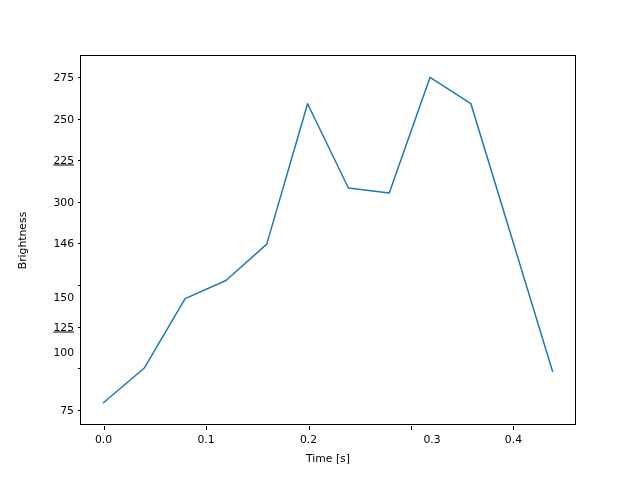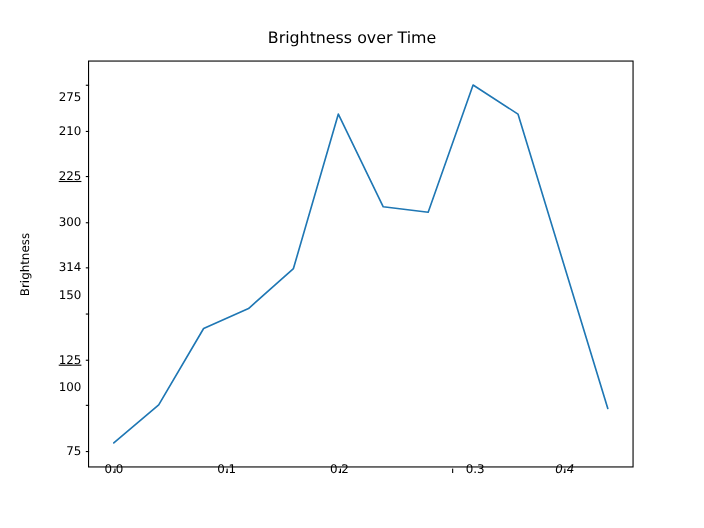--- a/index.html
+++ b/index.html
@@ -40,21 +40,21 @@
   .tick-mark{position:absolute;background:#000000;}
   .xtick-mark{width:1px;height:3.5px;top:370px;}
   .ytick-mark{height:1px;width:3.5px;left:-3.5px;}
 
   .tick-label{
     position:absolute;
     font-size:10.8px;
     color:#000000;
     white-space:nowrap;
   }
-  .xtick-label{top:364px;transform:translateX(-50%);text-align:left;}
+  .xtick-label{top:377px;transform:translateX(-50%);text-align:left;}
   .ytick-label{left:-7px;transform:translate(-100%,-50%);text-align:right;}
 
   
   #xlabel{
     position:absolute;
     left:80px;width:496px;
     top:452px;
     text-align:center;
     font-size:10.8px;
     color:#000000;
@@ -73,53 +73,53 @@
   #ylabel span{
     transform:rotate(-90deg);
     display:inline-block;
   }
 </style>
 </head>
 <body>
 
 <div id="figure">
 
-  <div id="chart-title">Brightness over Time</div>
 
   <div id="plot-area">
     <svg id="plot-svg" viewBox="0 0 496 370" preserveAspectRatio="none">
       <polyline id="data-line" fill="none" stroke="#1f77b4" stroke-width="1.5" stroke-linejoin="round" stroke-linecap="round" points="22.55,348.58 63.54,313.70 104.53,243.95 145.52,225.69 186.51,189.15 227.50,47.99 268.50,132.69 309.49,137.67 350.48,21.42 391.47,47.99 473.45,317.02"></polyline>
     </svg>
   <div class="tick-mark xtick-mark" style="left: 22.5455px;"></div>
       <div class="tick-label xtick-label" style="left: 22.5455px;">0.0</div>
       <div class="tick-mark xtick-mark" style="left: 125.025px;"></div>
       <div class="tick-label xtick-label" style="left: 125.025px;">0.1</div>
       <div class="tick-mark xtick-mark" style="left: 227.504px;"></div>
       <div class="tick-label xtick-label" style="left: 227.504px;">0.2</div>
       <div class="tick-mark xtick-mark" style="left: 329.983px;"></div>
       <div class="tick-label xtick-label" style="left: 329.983px; margin-left: 21px;">0.3</div>
       <div class="tick-mark xtick-mark" style="left: 432.463px;"></div>
-      <div class="tick-label xtick-label" style="left: 432.463px; font-style: italic;">0.4</div>
+      <div class="tick-label xtick-label" style="left: 432.463px;">0.4</div>
       <div class="tick-mark ytick-mark" style="top: 353.559px;"></div>
       <div class="tick-label ytick-label" style="top: 353.559px;">75</div>
       <div class="tick-mark ytick-mark" style="top: 312.042px;"></div>
       <div class="tick-label ytick-label" style="top: 296px;">100</div>
       <div class="tick-mark ytick-mark" style="top: 270.525px;"></div>
       <div class="tick-label ytick-label" style="top: 270.525px; text-decoration: underline;">125</div>
       <div class="tick-mark ytick-mark" style="top: 229.008px;"></div>
-      <div class="tick-label ytick-label" style="top: 212px;">150</div>
+      <div class="tick-label ytick-label" style="top: 241px;">150</div>
       <div class="tick-mark ytick-mark" style="top: 187.491px;"></div>
-      <div class="tick-label ytick-label" style="top: 187.491px;">314</div>
+      <div class="tick-label ytick-label" style="top: 187.491px;">146</div>
       <div class="tick-mark ytick-mark" style="top: 145.974px;"></div>
       <div class="tick-label ytick-label" style="top: 145.974px;">300</div>
       <div class="tick-mark ytick-mark" style="top: 104.457px;"></div>
       <div class="tick-label ytick-label" style="top: 104.457px; text-decoration: underline;">225</div>
       <div class="tick-mark ytick-mark" style="top: 62.9399px;"></div>
-      <div class="tick-label ytick-label" style="top: 62.9399px;">210</div>
+      <div class="tick-label ytick-label" style="top: 62.9399px;">250</div>
       <div class="tick-mark ytick-mark" style="top: 21.4228px;"></div>
-      <div class="tick-label ytick-label" style="top: 21.4228px; margin-top: 11px;">275</div>
+      <div class="tick-label ytick-label" style="top: 21.4228px;">275</div>
     </div>
 
+  <div id="xlabel">Time [s]</div>
   <div id="ylabel">
       <span>Brightness</span>
     </div>
 
 </div>
 
 </body></html>

